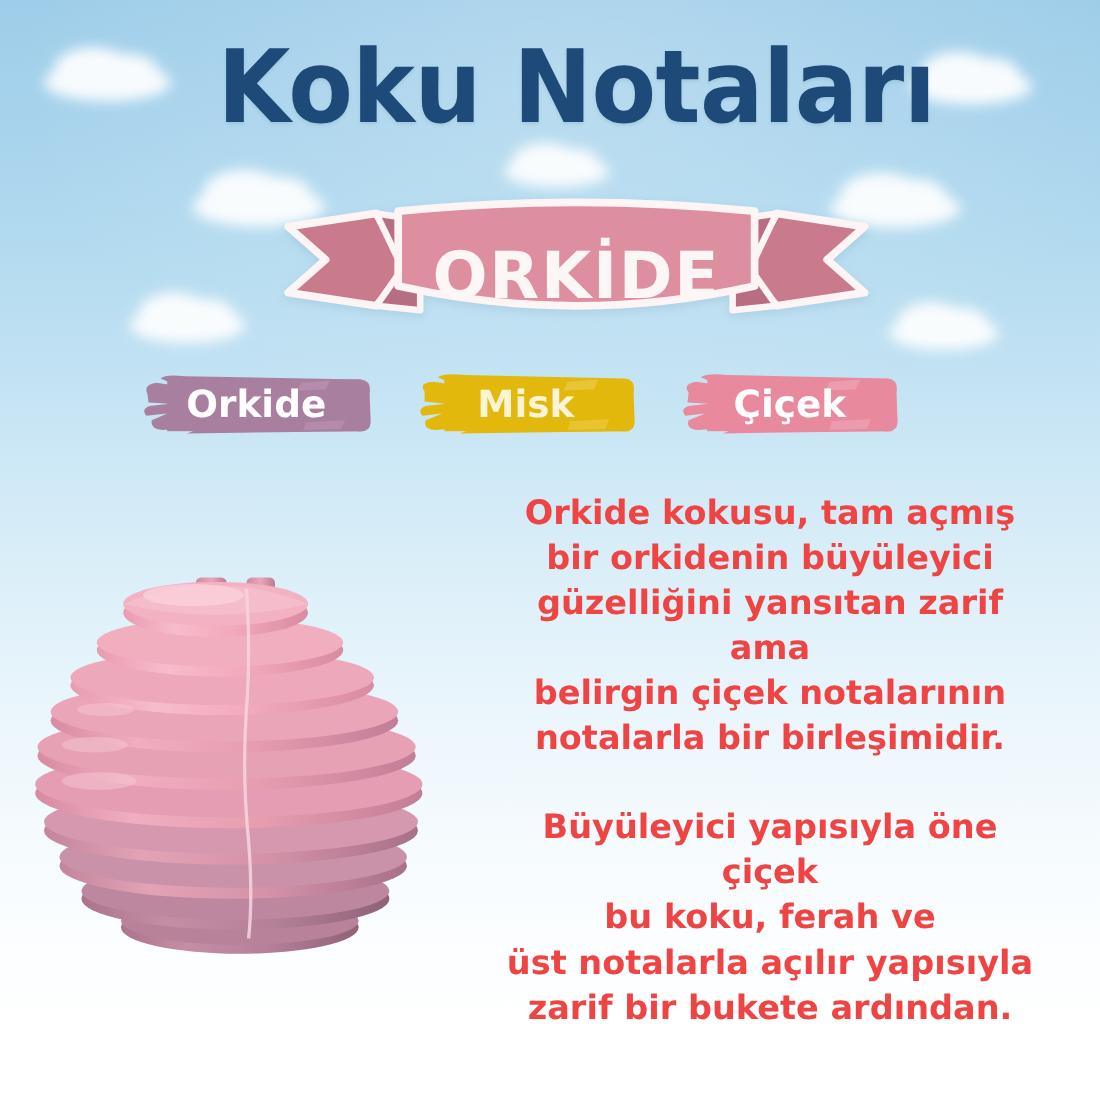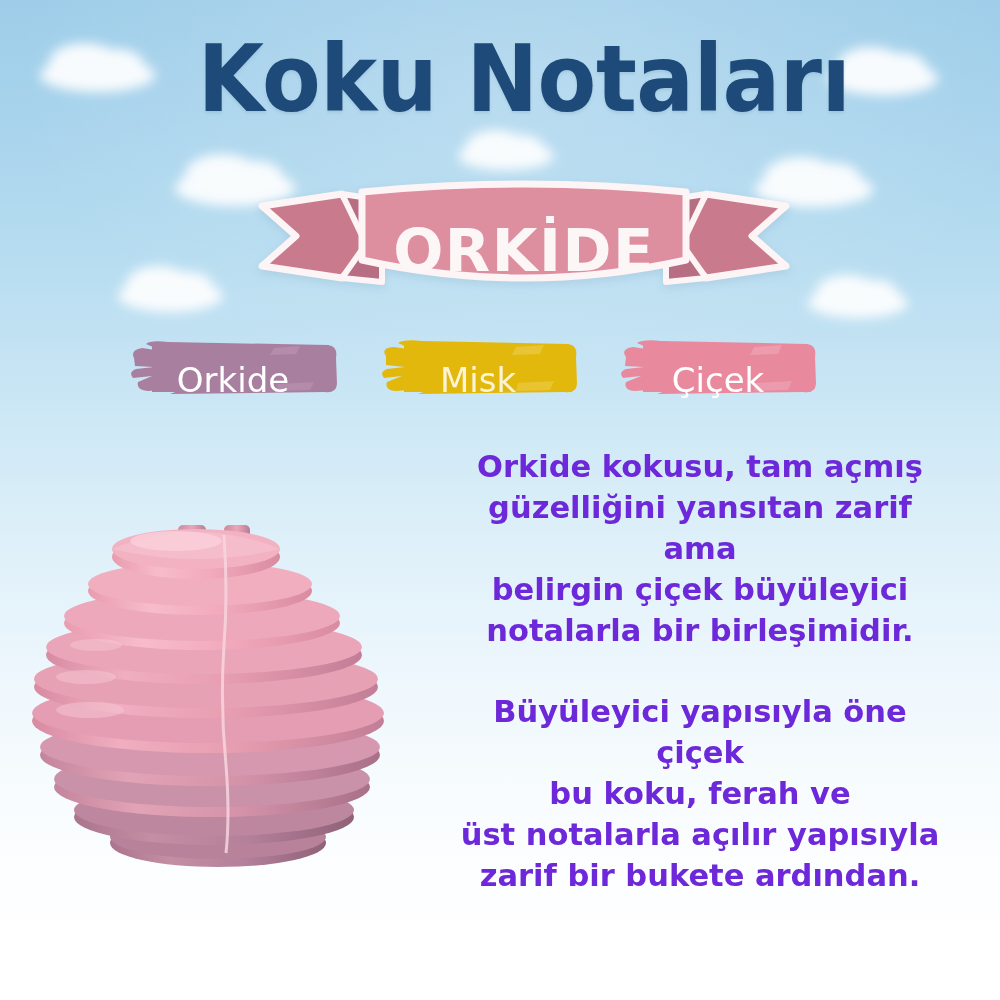--- a/index.html
+++ b/index.html
@@ -113,24 +113,24 @@
   }
   .tag {
     position: absolute;
     top: 0;
     height: 64px;
   }
   .tag svg { position:absolute; left:0; top:0; width:100%; height:100%; }
   .tag-text {
     position: absolute;
     left: 0; right: 0;
-    top: 24px;
+    top: 12px;
     text-align: center;
     font-size: 34px;
-    font-weight: 400;
+    font-weight: 700;
     font-family: "DejaVu Sans", "Liberation Sans", sans-serif;
     pointer-events: none;
     white-space: nowrap;
   }
   .tag-0 { left: 128px; width: 210px; }
   .tag-1 { left: 378px; width: 200px; }
   .tag-2 { left: 618px; width: 200px; }
   .tag-0 .tag-text { color: #ffffff; }
   .tag-1 .tag-text { color: #fdf4d6; }
   .tag-2 .tag-text { color: #ffffff; }
@@ -145,21 +145,21 @@
   }
   .product svg { display:block; width:100%; height:100%; }
 
   
   .desc {
     position: absolute;
     left: 448px;
     top: 446px;
     width: 504px;
     text-align: center;
-    color: #6d28d9;
+    color: #ef4444;
     font-size: 30.5px;
     line-height: 1.345;
     font-weight: 700;
     font-family: "DejaVu Sans", "Liberation Sans", sans-serif;
   }
   .desc p { margin: 0; }
   .desc .gap { height: 40px; }
 </style>
 </head>
 <body>
@@ -305,22 +305,23 @@
       <g fill="#f8ccd8" opacity="0.45">
         <ellipse cx="62" cy="245" rx="34" ry="8"></ellipse>
         <ellipse cx="58" cy="212" rx="30" ry="7"></ellipse>
         <ellipse cx="68" cy="180" rx="26" ry="6"></ellipse>
       </g>
     </svg>
   </div>
 
   <div class="desc">
     <p>Orkide kokusu, tam açmış</p>
+    <p>bir orkidenin büyüleyici</p>
     <p>güzelliğini yansıtan zarif ama</p>
-    <p>belirgin çiçek büyüleyici</p>
+    <p>belirgin çiçek notalarının</p>
     <p>notalarla bir birleşimidir.</p>
     <div class="gap"></div>
     <p>Büyüleyici yapısıyla öne çiçek</p>
     <p>bu koku, ferah ve</p>
     <p>üst notalarla açılır yapısıyla</p>
     <p>zarif bir bukete ardından.</p>
   </div>
 
 </div>
 

